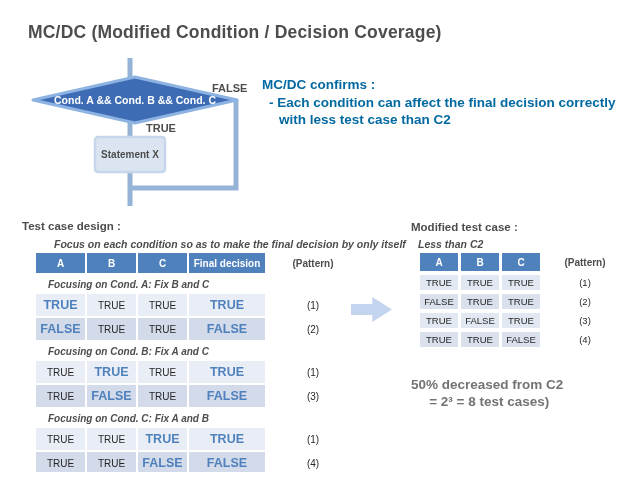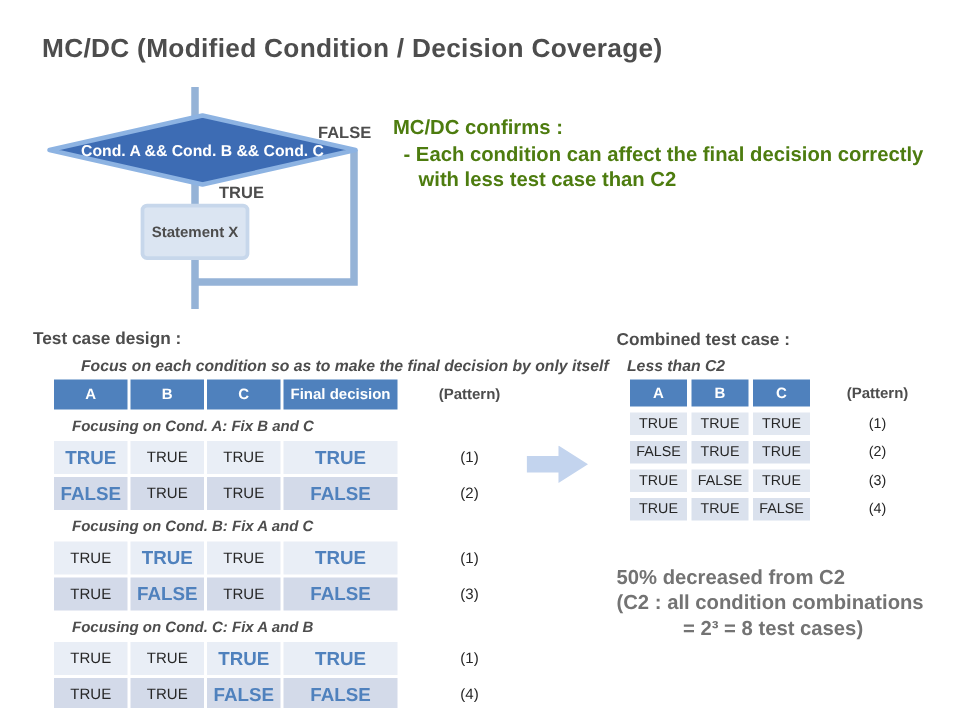--- a/index.html
+++ b/index.html
@@ -9,21 +9,21 @@
     position: relative; width: 640px; height: 472px;
     background: #ffffff; overflow: hidden;
   }
   .title {
     position: absolute; left: 28px; top: 22px;
     font-size: 17.5px; font-weight: bold; color: #4d4d4d; letter-spacing: 0.2px;
   }
   
   .flowchart { position: absolute; left: 20px; top: 55px; width: 240px; height: 155px; }
   
-  .confirms { position: absolute; left: 262px; top: 76px; color: #4d7c0f; font-weight: bold; font-size: 13.5px; line-height: 17.5px; }
+  .confirms { position: absolute; left: 262px; top: 76px; color: #0369a1; font-weight: bold; font-size: 13.5px; line-height: 17.5px; }
   .confirms .c-line2 { padding-left: 7px; }
   .confirms .c-line3 { padding-left: 17px; }
 
   
   .sec-title { position: absolute; font-size: 11.5px; font-weight: bold; color: #4d4d4d; }
   .sec-sub { position: absolute; font-size: 10.5px; font-weight: bold; font-style: italic; color: #4d4d4d; }
 
   
   .ltable { position: absolute; left: 36px; top: 253px; }
   .row { display: flex; gap: 2px; margin-bottom: 2px; }
@@ -140,21 +140,21 @@
       <div class="cell col-a">TRUE</div>
       <div class="cell col-b">TRUE</div>
       <div class="cell col-c hl">FALSE</div>
       <div class="cell col-final hl">FALSE</div>
       <div class="cell col-pattern">(4)</div>
     </div>
   </div>
 
   <div class="big-arrow"></div>
 
-  <div class="sec-title" style="left:411px; top:221px;">Combined test case :</div>
+  <div class="sec-title" style="left:411px; top:221px;">Modified test case :</div>
   <div class="sec-sub" style="left:418px; top:238px;">Less than C2</div>
 
   <div class="rtable">
     <div class="row hrow">
       <div class="cell rcol">A</div>
       <div class="cell rcol">B</div>
       <div class="cell rcol">C</div>
       <div class="cell rcol-pattern">(Pattern)</div>
     </div>
     <div class="row drow band-0">
@@ -178,17 +178,16 @@
     <div class="row drow band-1">
       <div class="cell rcol">TRUE</div>
       <div class="cell rcol">TRUE</div>
       <div class="cell rcol">FALSE</div>
       <div class="cell rcol-pattern">(4)</div>
     </div>
   </div>
 
   <div class="note">
     <div class="n-line1">50% decreased from C2</div>
-    <div class="n-line2">(C2 : all condition  combinations</div>
     <div class="n-line3">= 2³ = 8 test cases)</div>
   </div>
 
 </div>
 
 </body></html>

